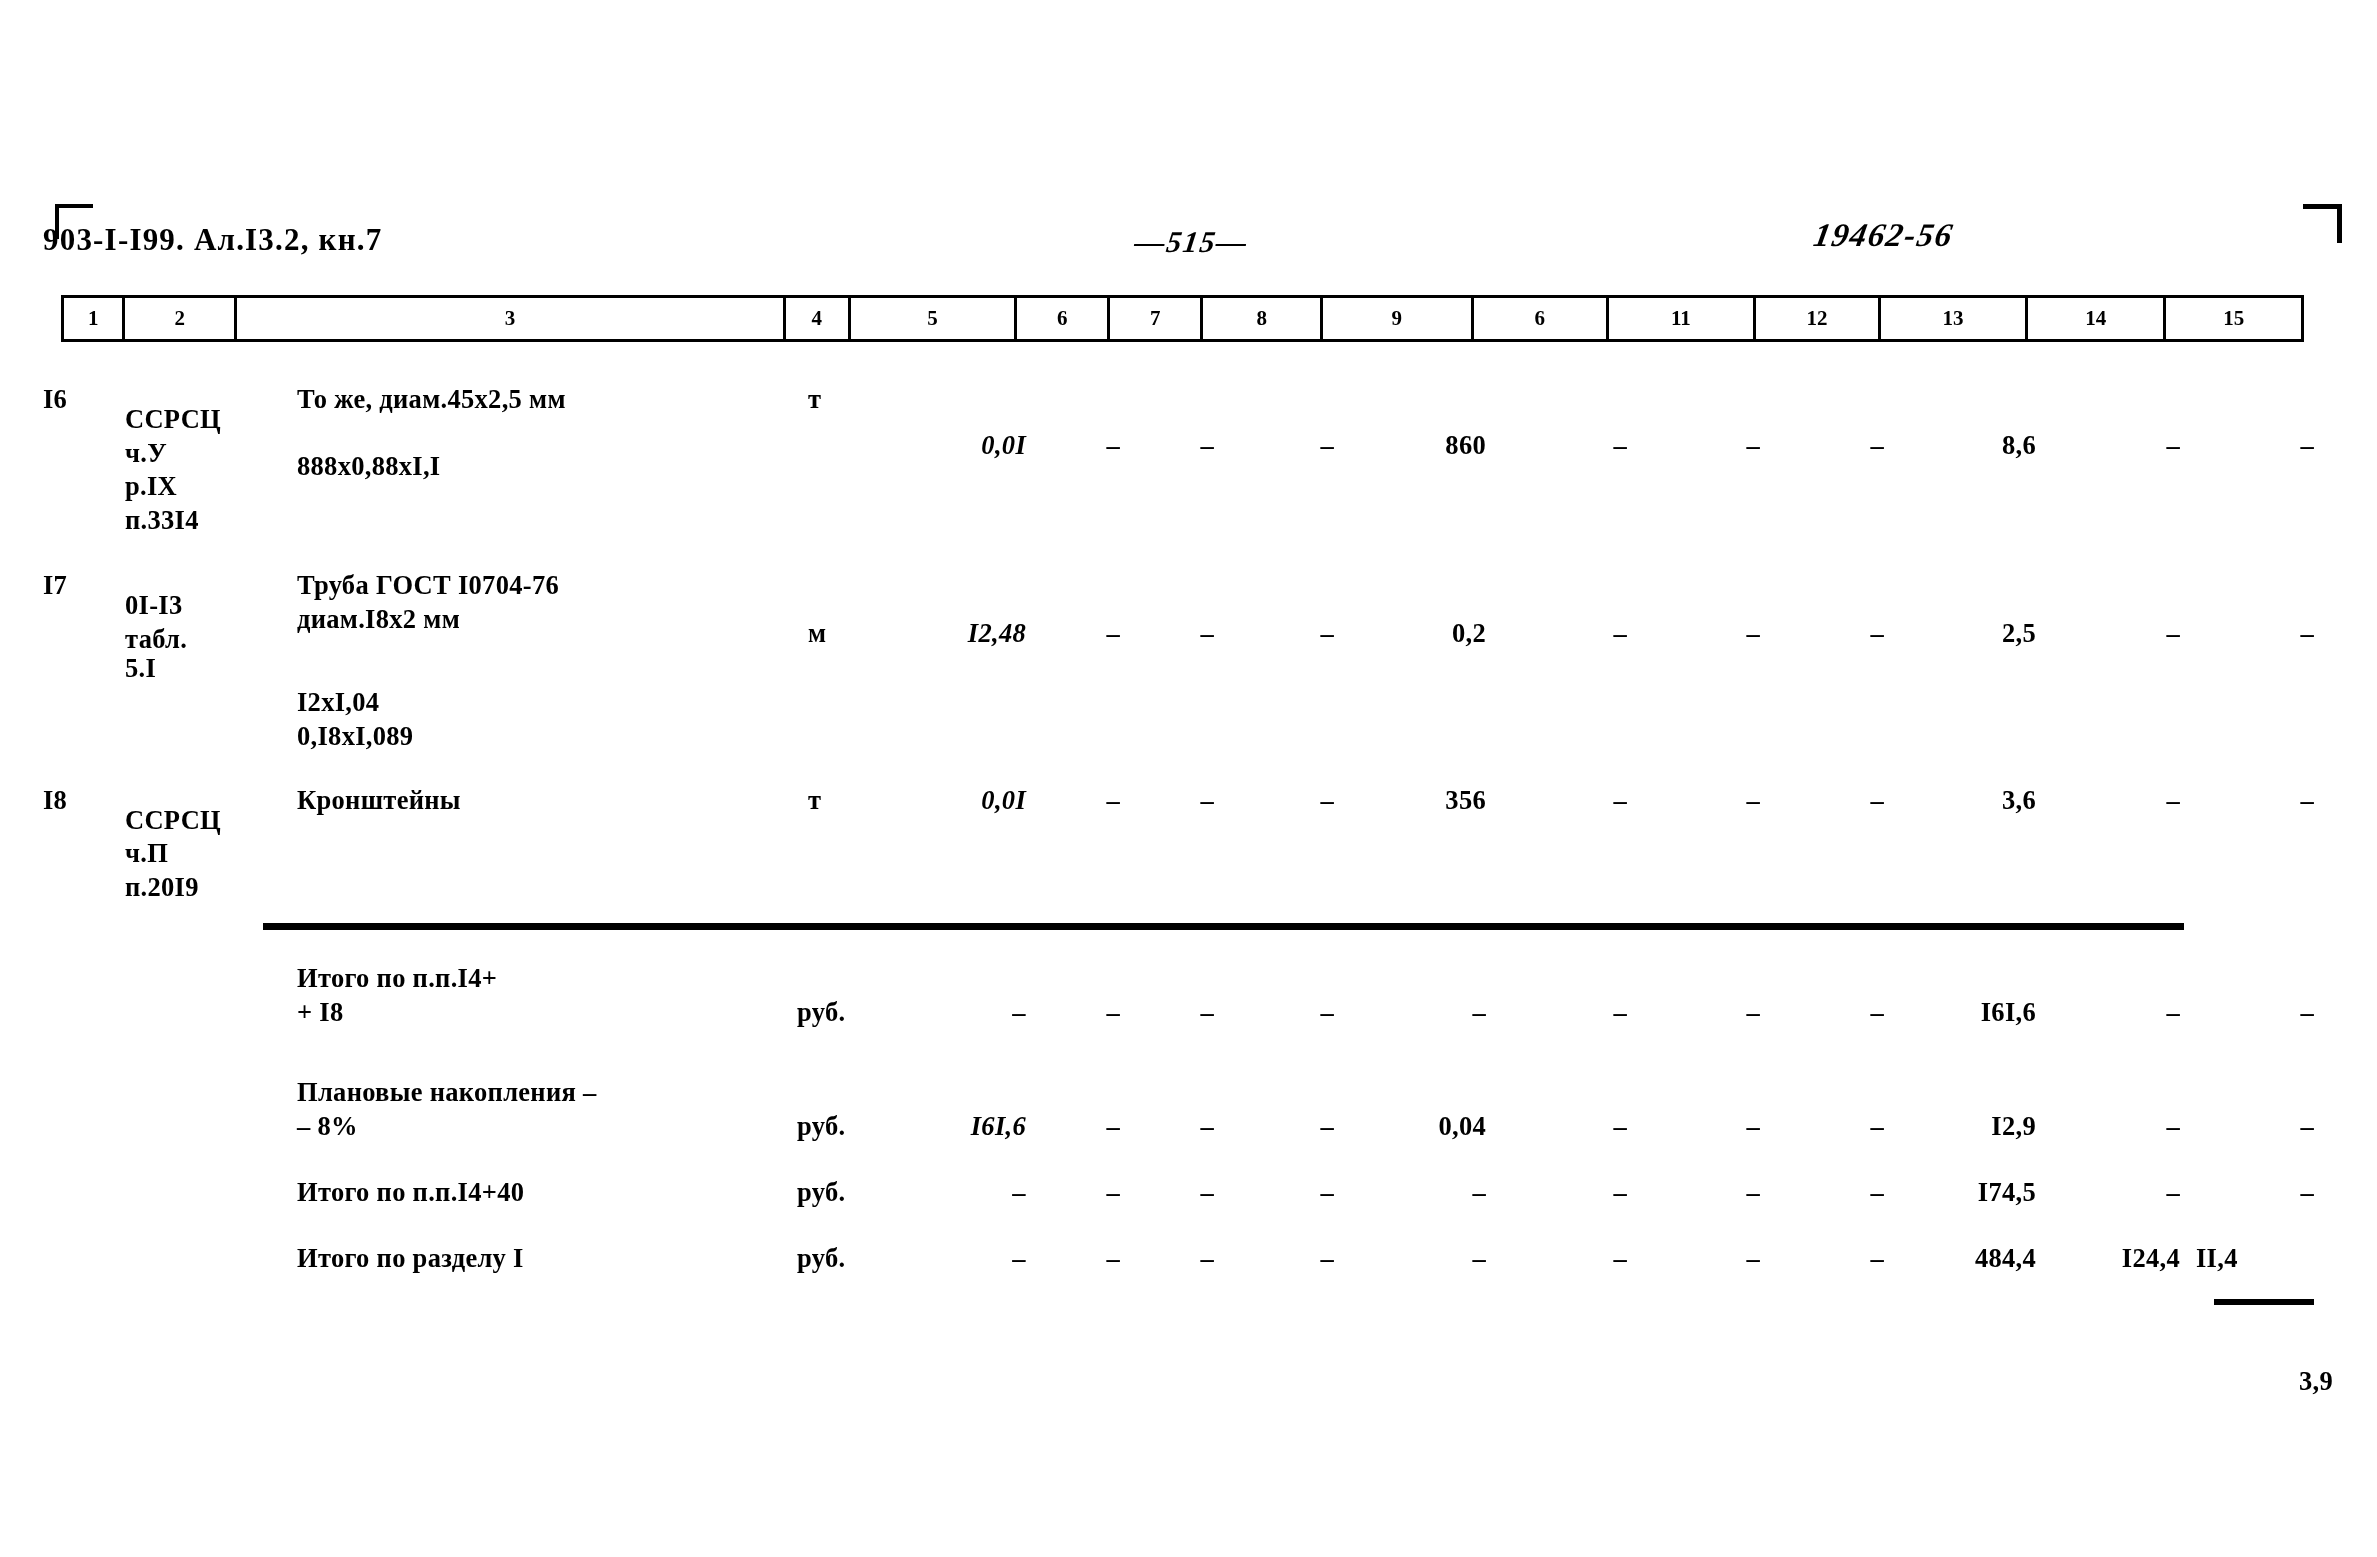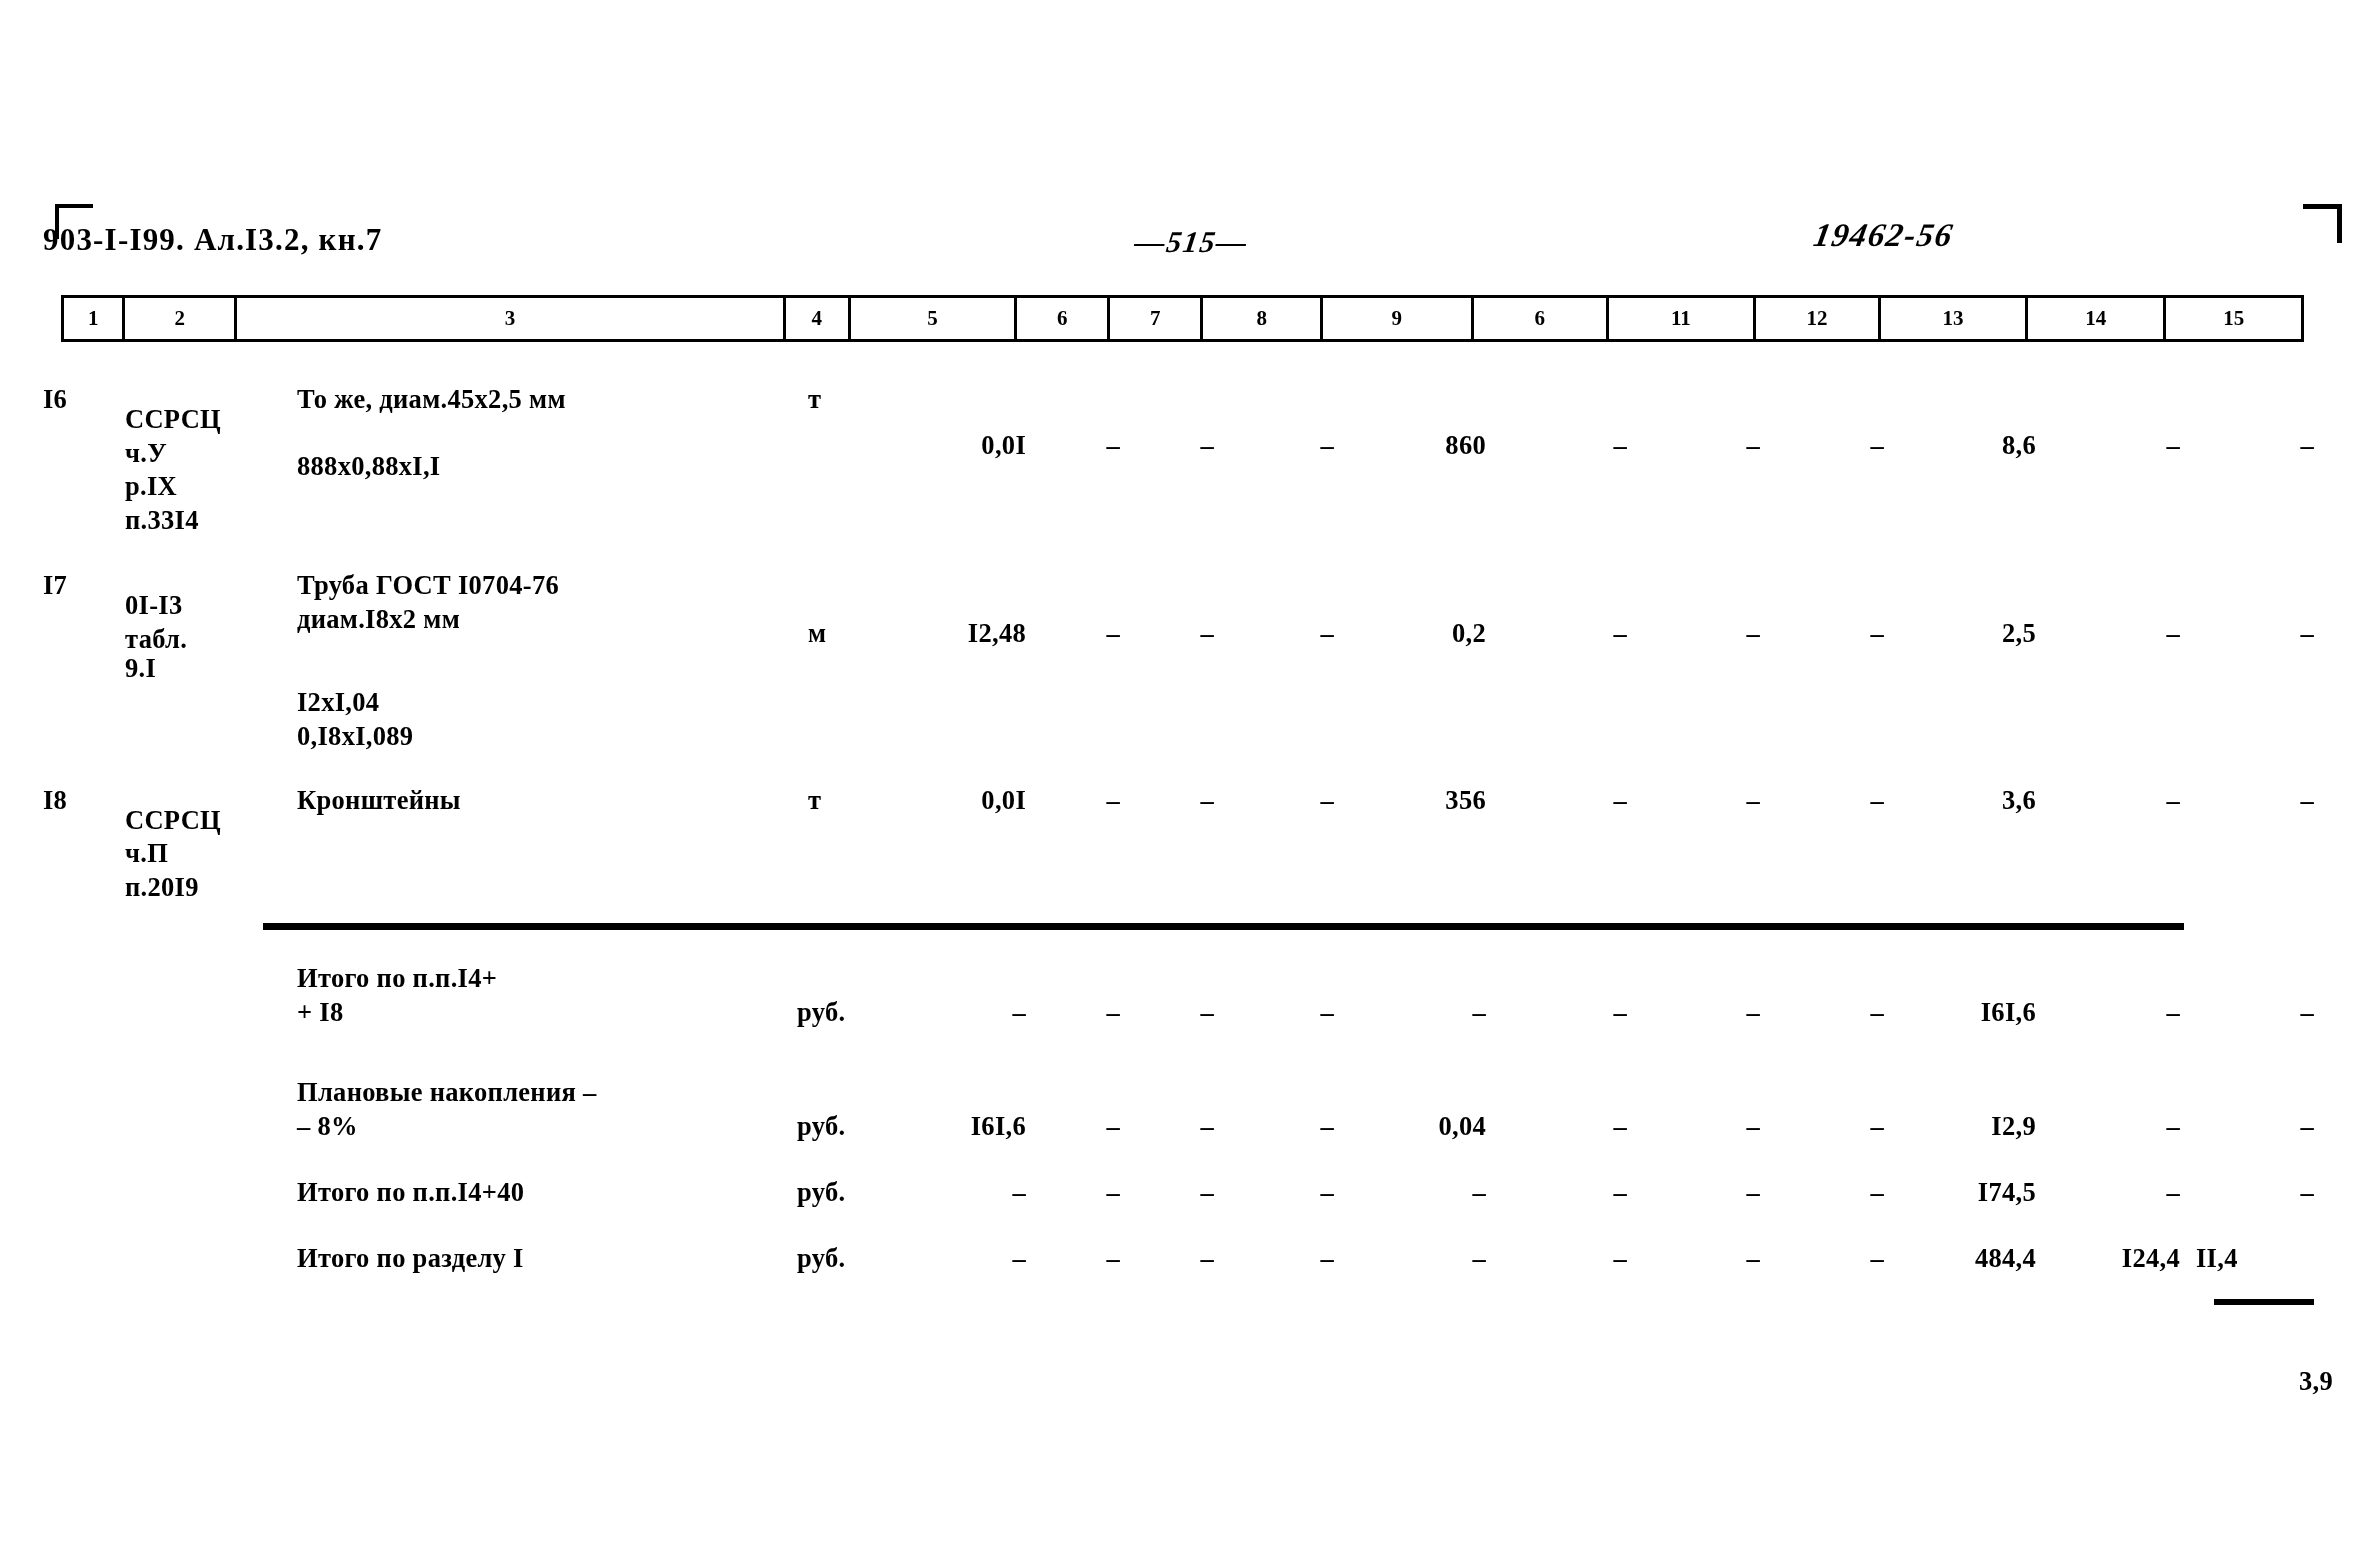--- a/index.html
+++ b/index.html
@@ -44,21 +44,21 @@
   
   .row{position:absolute;left:0;width:2377px;}
   .c{position:absolute;font-size:26.5px;line-height:34px;white-space:pre;font-weight:700;letter-spacing:0.3px;}
   .dash{font-weight:900;}
 
   
   .x1{left:43px;}
   .x2{left:125px;margin-top:20px;}
   .x3{left:297px;}
   .x4{left:808px;}
-  .x5r{left:858px;width:168px;text-align:right;}
+  .x5r{left:858px;width:168px;text-align:right;font-style:italic;}
   .x6r{left:1030px;width:90px;text-align:right;}
   .x7r{left:1124px;width:90px;text-align:right;}
   .x8r{left:1217px;width:117px;text-align:right;}
   .x9r{left:1338px;width:148px;text-align:right;}
   .x10r{left:1490px;width:137px;text-align:right;}
   .x11r{left:1631px;width:129px;text-align:right;}
   .x12r{left:1759px;width:125px;text-align:right;}
   .x13r{left:1888px;width:148px;text-align:right;}
   .x14r{left:2040px;width:140px;text-align:right;}
   .x15r{left:2185px;width:129px;text-align:right;}
@@ -115,21 +115,21 @@
     <div class="c x12r dash" style="top:428px">–</div>
     <div class="c x13r" style="top:428px">8,6</div>
     <div class="c x14r dash" style="top:428px">–</div>
     <div class="c x15r dash" style="top:428px">–</div>
   </div>
 
   <div class="row">
     <div class="c x1" style="top:568px">I7</div>
     <div class="c x2" style="top:568px">0I-I3</div>
     <div class="c x2" style="top:602px">табл.</div>
-    <div class="c x2" style="top:631px">9.I</div>
+    <div class="c x2" style="top:631px">5.I</div>
     <div class="c x3" style="top:568px">Труба ГОСТ I0704-76</div>
     <div class="c x3" style="top:602px">диам.I8х2 мм</div>
     <div class="c x3" style="top:685px">I2хI,04</div>
     <div class="c x3" style="top:719px">0,I8хI,089</div>
     <div class="c x4" style="top:616px">м</div>
     <div class="c x5r" style="top:616px">I2,48</div>
     <div class="c x6r dash" style="top:616px">–</div>
     <div class="c x7r dash" style="top:616px">–</div>
     <div class="c x8r dash" style="top:616px">–</div>
     <div class="c x9r" style="top:616px">0,2</div>

